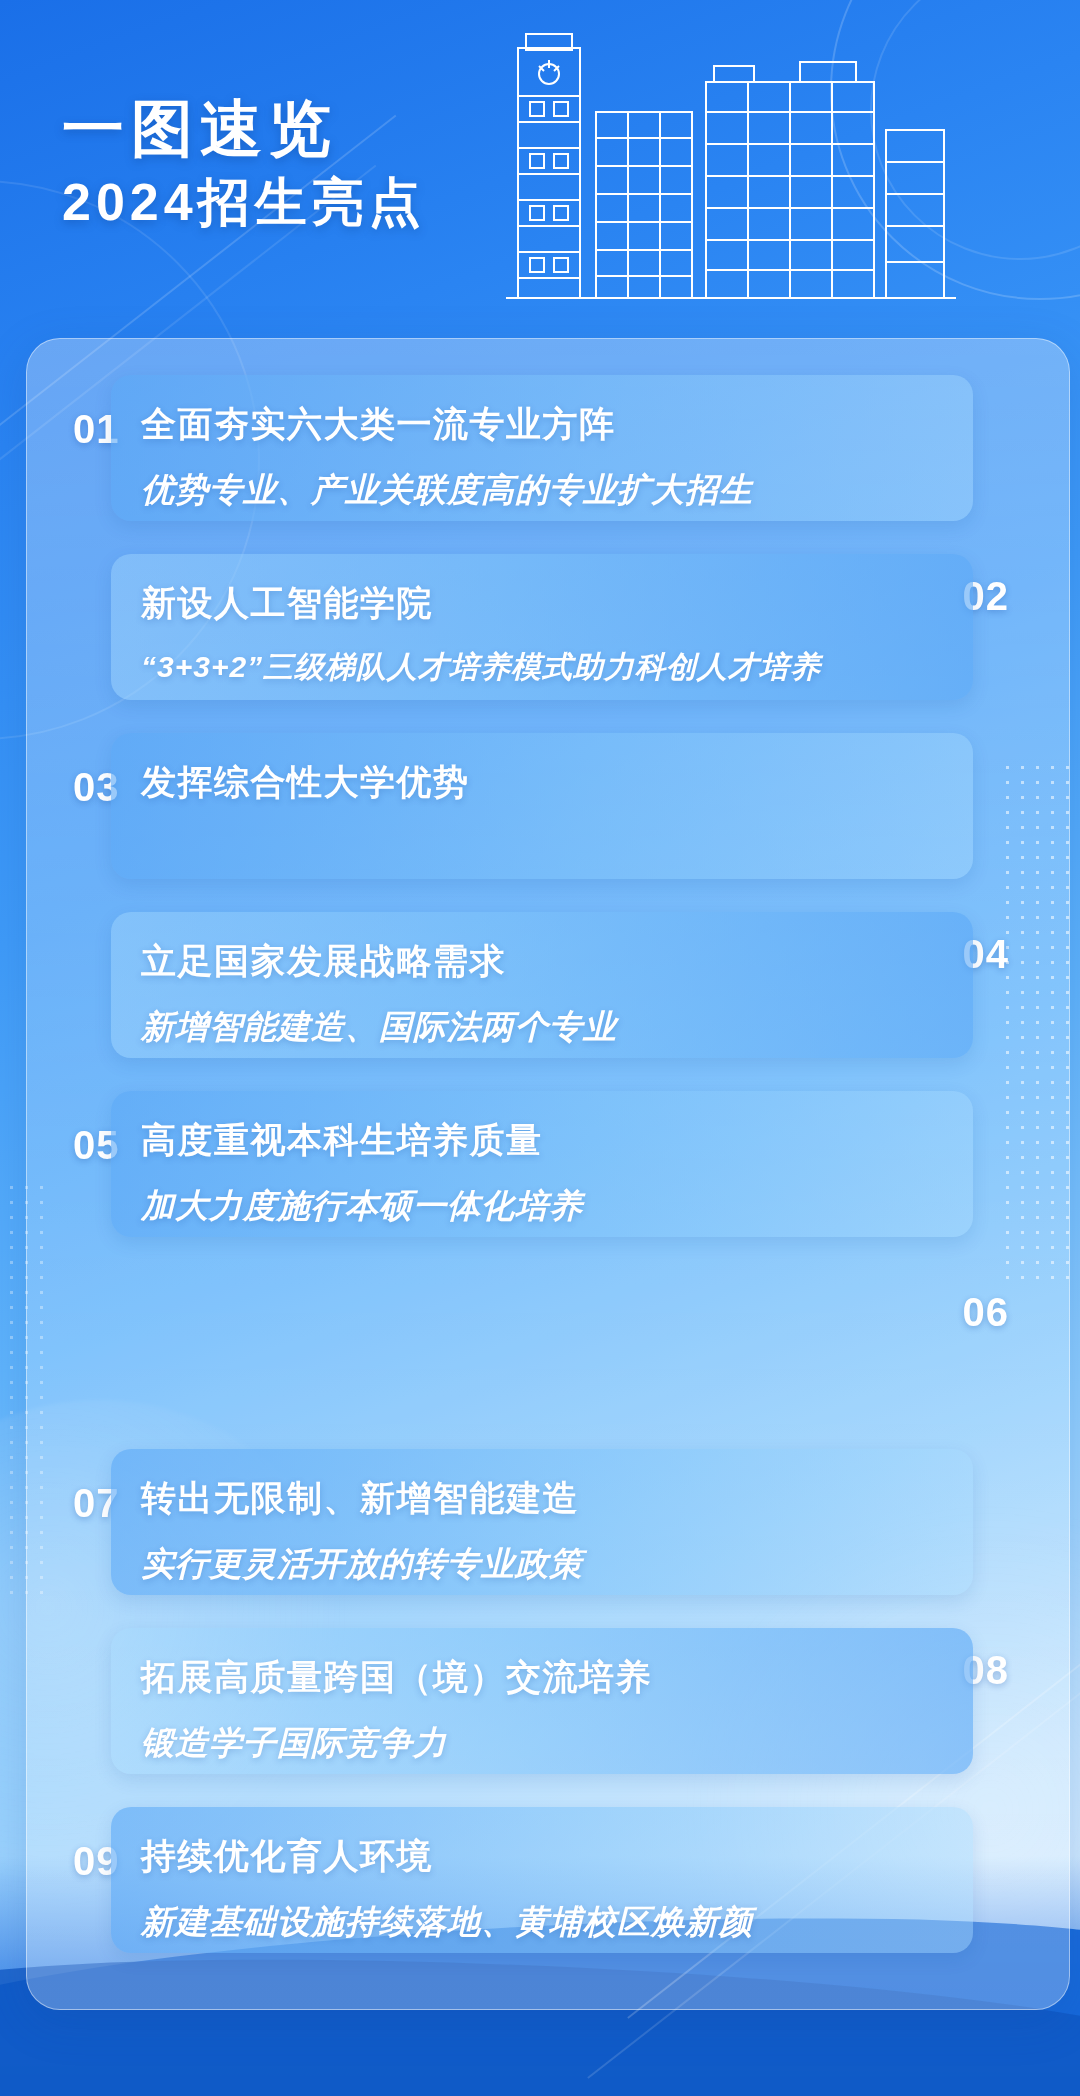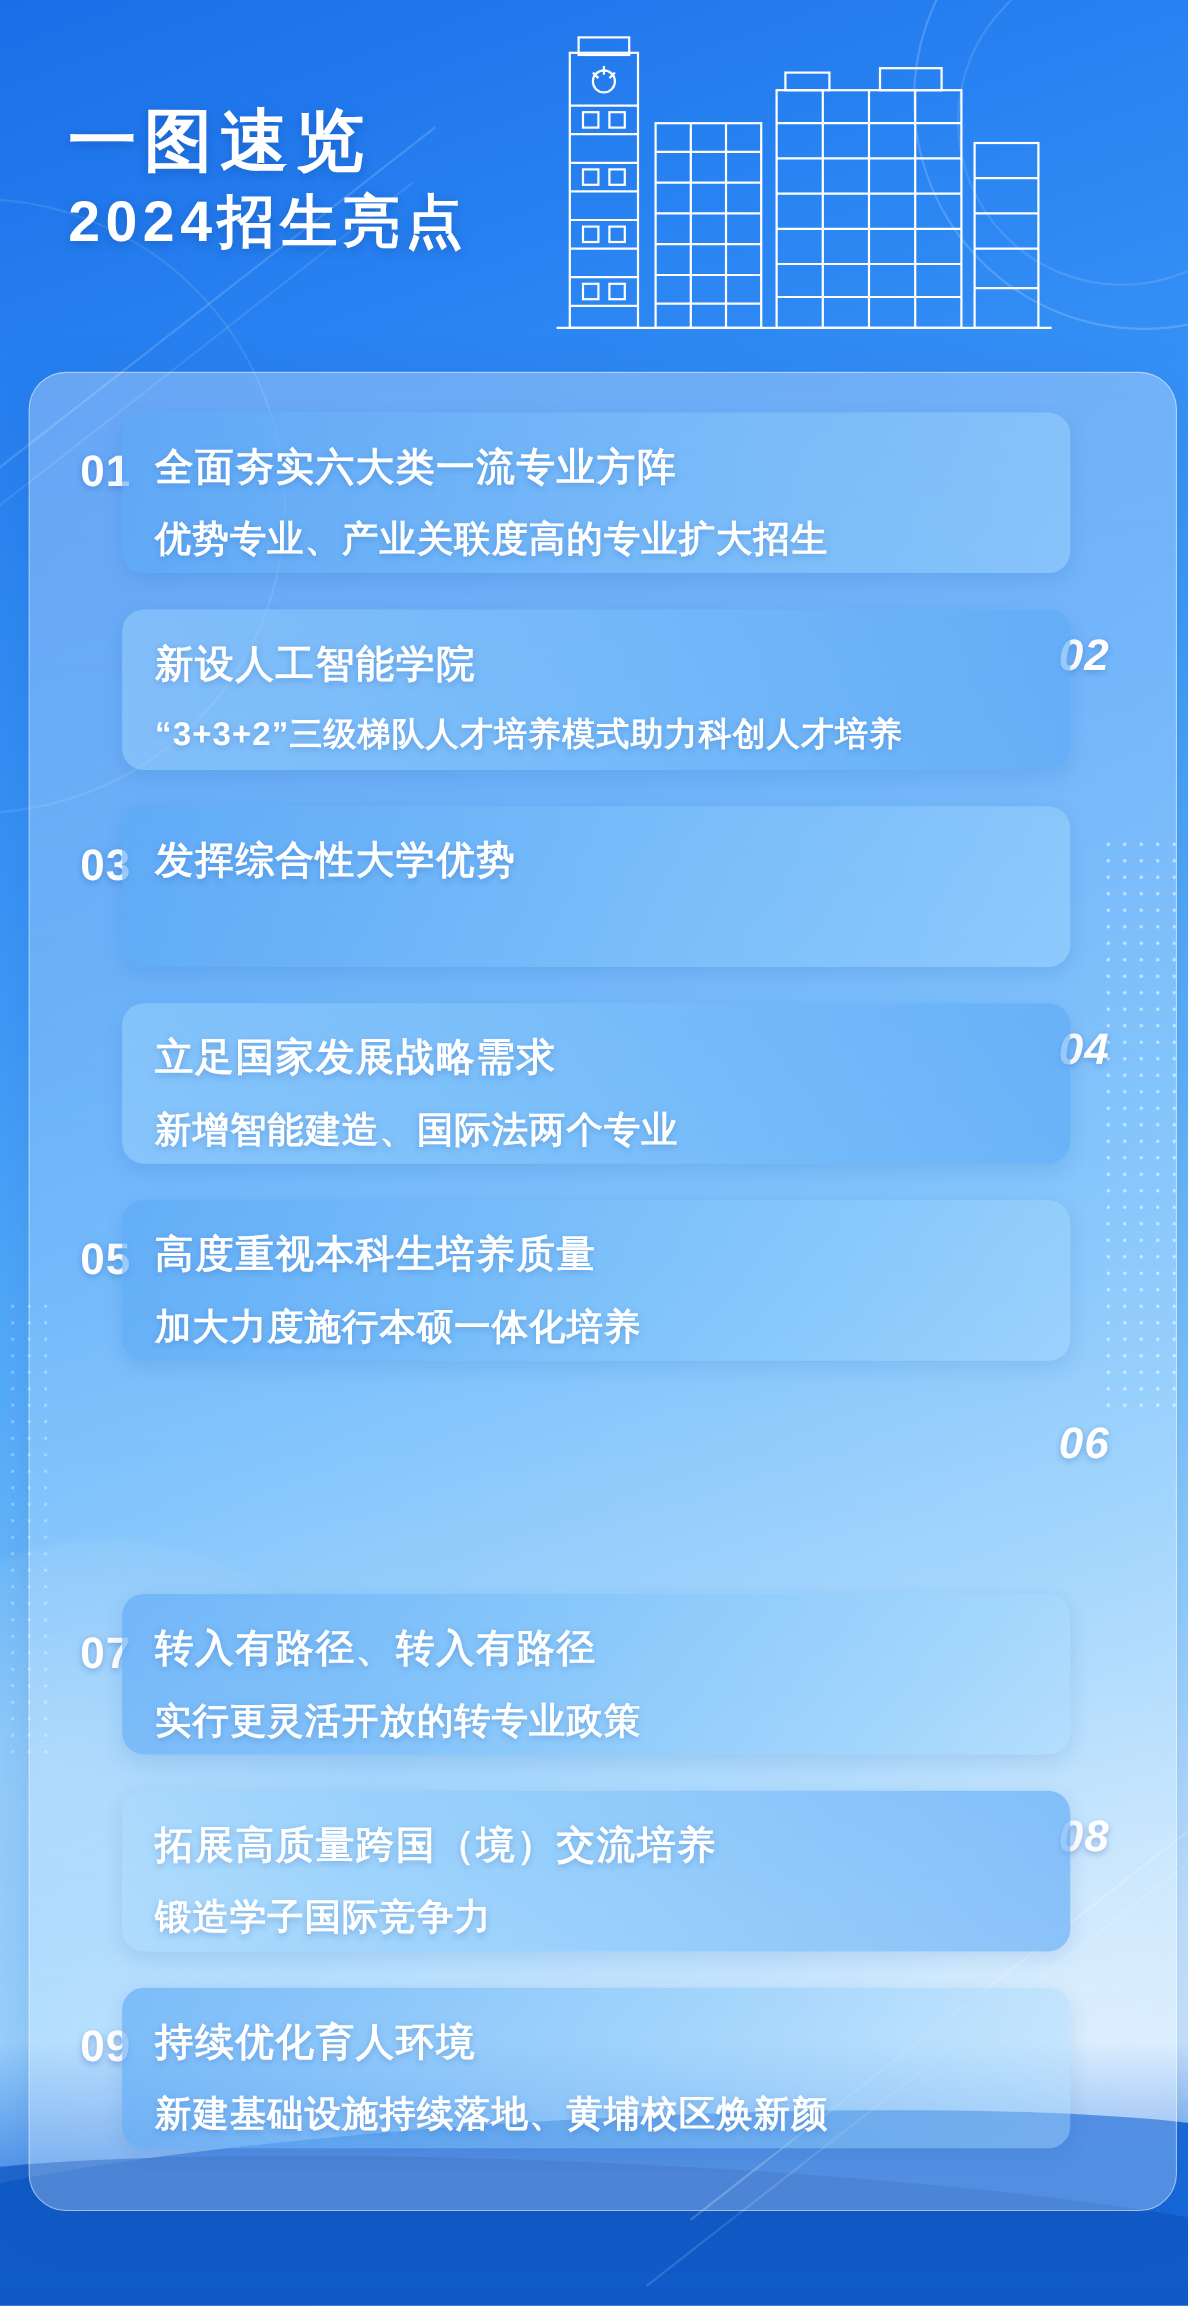--- a/index.html
+++ b/index.html
@@ -173,38 +173,39 @@
   .num {
     position: absolute;
     top: 46px;
     font-size: 40px;
     font-weight: bold;
     color: #ffffff;
     letter-spacing: 1px;
     text-shadow: 0 2px 6px rgba(20,70,160,0.30);
   }
   .item.left .num { left: 46px; }
-  .item.right .num { right: 46px; top: 34px; font-style: italic; }
+  .item.right .num { right: 46px; top: 34px; }
 
   .line1 {
     font-size: 35px;
     font-weight: bold;
     color: #ffffff;
     letter-spacing: 1.5px;
     white-space: nowrap;
     text-shadow: 0 2px 6px rgba(20,70,160,0.25);
   }
   .line2 {
     margin-top: 20px;
     font-size: 33px;
     font-weight: bold;
     color: #ffffff;
     letter-spacing: 1px;
     white-space: nowrap;
     text-shadow: 0 2px 6px rgba(20,70,160,0.25);
+    font-style: italic;
   }
   .item.right .line1,
   .item.right .line2 { color: #ffffff; }
 
   .small { font-size: 30px; }
 </style>
 </head>
 <body>
 
 <div class="bg-deco">
@@ -330,21 +331,21 @@
       </div>
     </div>
 
     <div class="item right">
       <div class="num">06</div>
     </div>
 
     <div class="item left">
       <div class="num">07</div>
       <div class="card">
-        <div class="line1">转入有路径、转入有路径</div>
+        <div class="line1">转出无限制、新增智能建造</div>
         <div class="line2">实行更灵活开放的转专业政策</div>
       </div>
     </div>
 
     <div class="item right">
       <div class="num">08</div>
       <div class="card">
         <div class="line1">拓展高质量跨国（境）交流培养</div>
         <div class="line2">锻造学子国际竞争力</div>
       </div>

